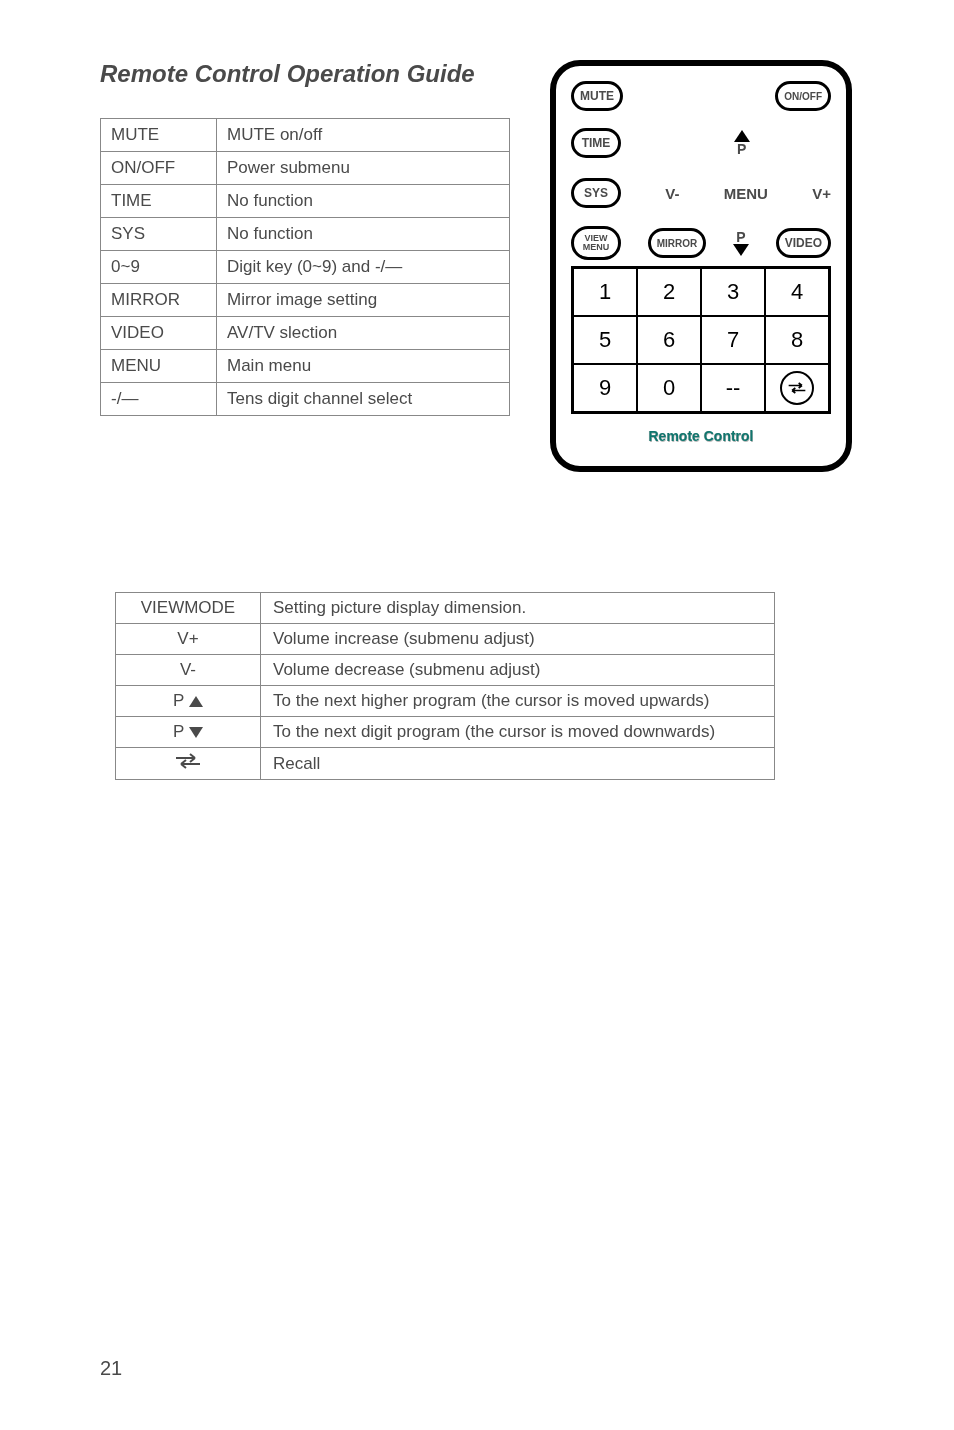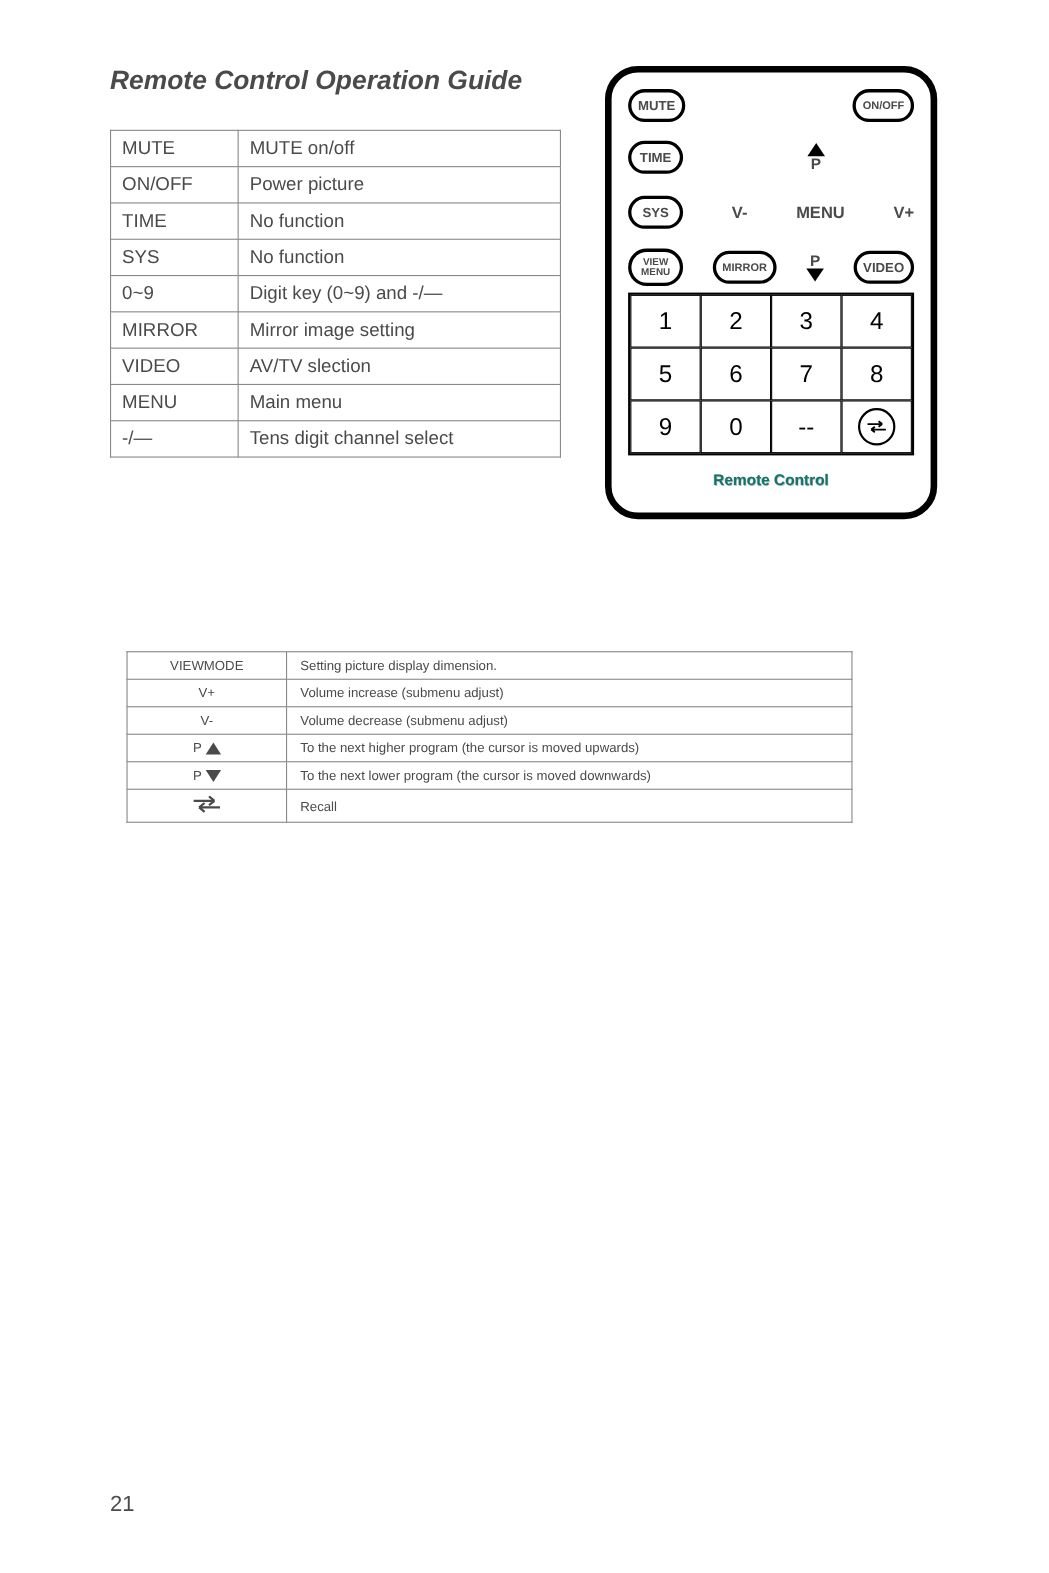--- a/index.html
+++ b/index.html
@@ -46,21 +46,21 @@
   }
   table.fn2 {
     border-collapse: collapse;
     width: 660px;
     margin-top: 120px;
     margin-left: 15px;
   }
   table.fn2 td {
     border: 1px solid #888;
     padding: 5px 12px;
-    font-size: 12px;
+    font-size: 17px;
     color: #4a4a4a;
   }
   table.fn2 td:first-child {
     width: 120px;
     text-align: center;
   }
   .remote {
     width: 290px;
     height: 400px;
     border: 6px solid #000;
@@ -182,21 +182,21 @@
 
   <div class="top-row">
     <table class="fn">
       <tbody>
           <tr>
             <td>MUTE</td>
             <td>MUTE on/off</td>
           </tr>
       <tr>
             <td>ON/OFF</td>
-            <td>Power picture</td>
+            <td>Power submenu</td>
           </tr>
       <tr>
             <td>TIME</td>
             <td>No function</td>
           </tr>
       <tr>
             <td>SYS</td>
             <td>No function</td>
           </tr>
       <tr>
@@ -292,21 +292,21 @@
     <tr>
           <td>V-</td>
           <td>Volume decrease (submenu adjust)</td>
         </tr>
     <tr>
           <td>P <span class="p-arrow up"></span></td>
           <td>To the next higher program (the cursor is moved upwards)</td>
         </tr>
     <tr>
           <td>P <span class="p-arrow down"></span></td>
-          <td>To the next lower program (the cursor is moved downwards)</td>
+          <td>To the next digit program (the cursor is moved downwards)</td>
         </tr>
     <tr>
           <td>
       <svg viewBox="0 0 30 16" width="30" height="16">
         <path d="M3 5 L22 5 M22 5 L17 1 M22 5 L17 9" stroke="#4a4a4a" stroke-width="2" fill="none"></path>
         <path d="M27 11 L8 11 M8 11 L13 7 M8 11 L13 15" stroke="#4a4a4a" stroke-width="2" fill="none"></path>
       </svg>
     </td>
           <td>Recall</td>
         </tr>

